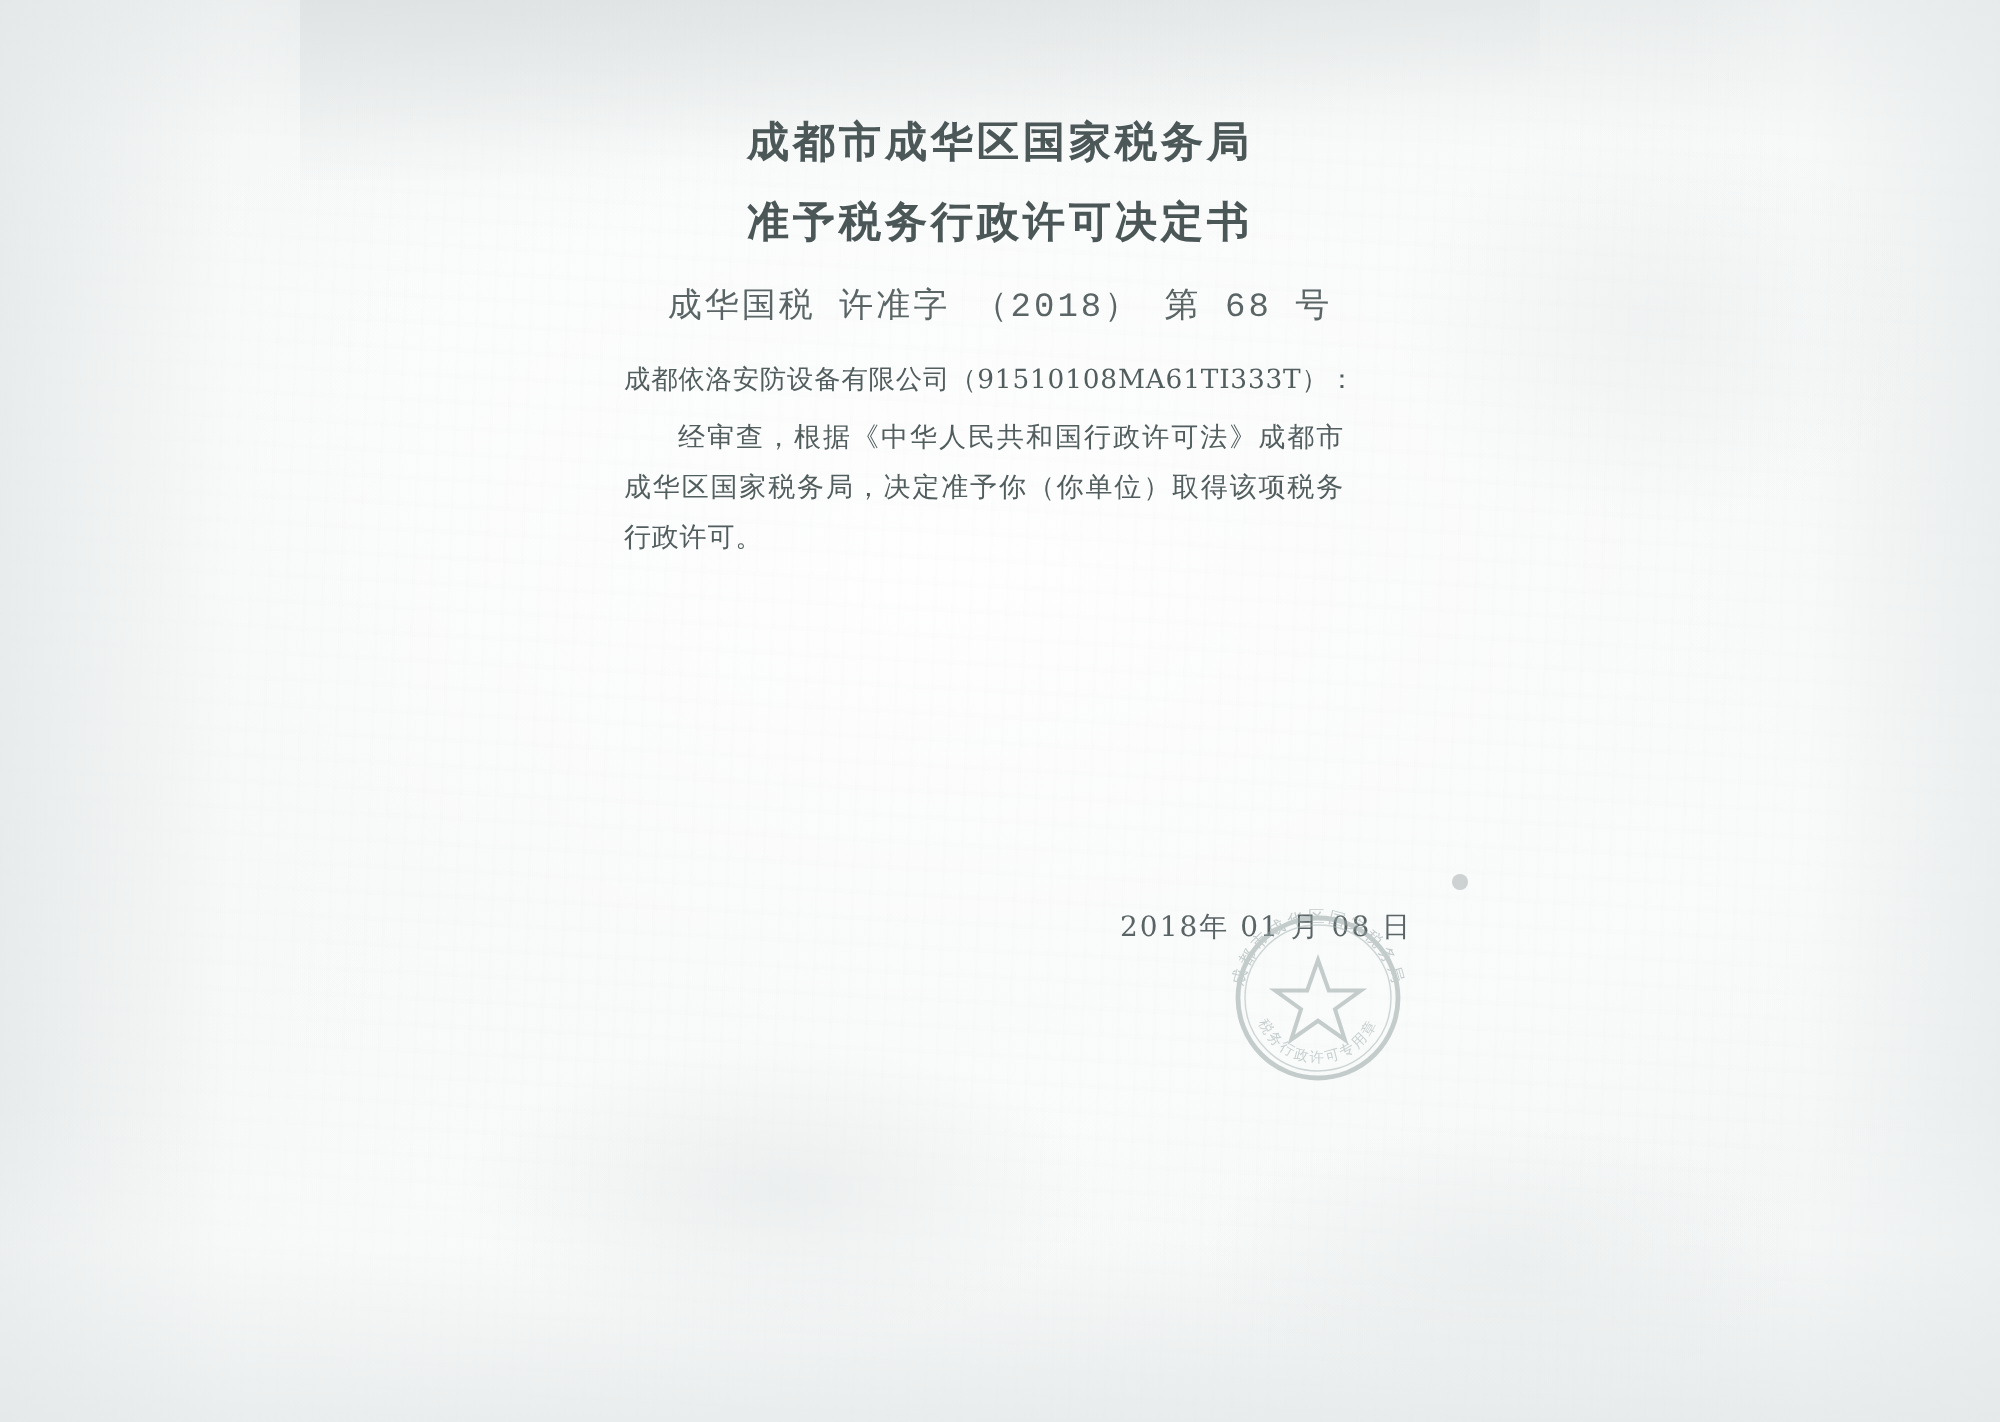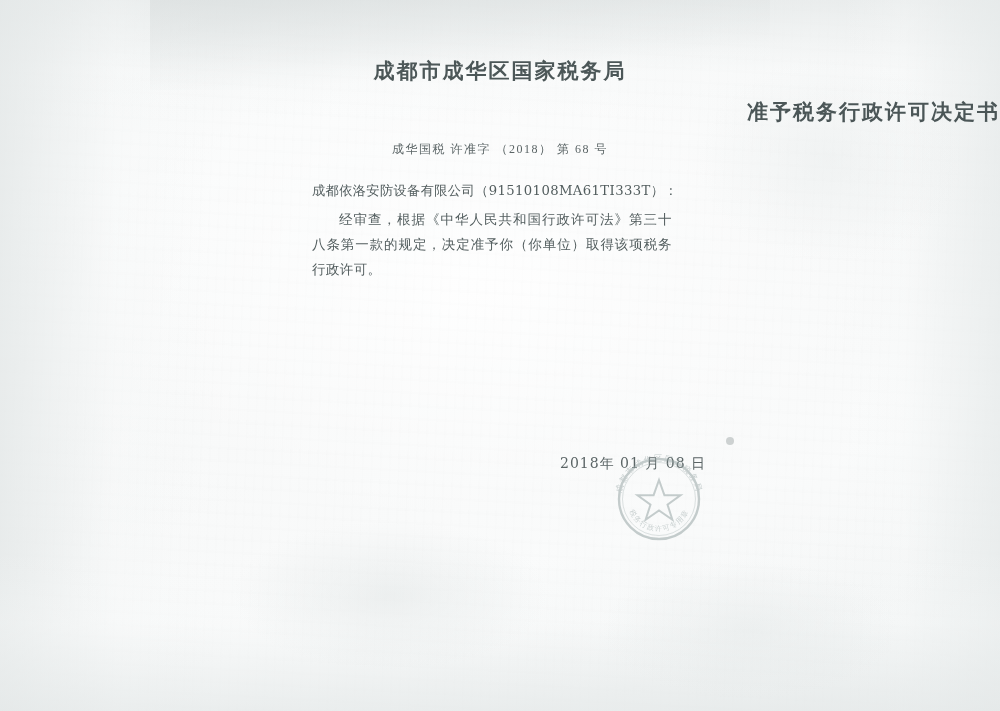--- a/index.html
+++ b/index.html
@@ -100,33 +100,32 @@
   }
   .title-line-1 {
     font-family: "DejaVu Serif", serif;
     font-size: 21px;
     font-weight: 700;
     letter-spacing: 2px;
     color: #4c5758;
     line-height: 1.5;
   }
   .title-line-2 {
-    font-family: Liberation Sans, sans-serif;
+    font-family: Liberation Serif, serif;
     font-size: 21px;
     font-weight: 700;
     letter-spacing: 2px;
     color: #4b5657;
     line-height: 1.5;
     margin-top: 9px;
-    text-align: right;
   }
   .doc-number {
     margin-top: 14px;
-    font-family: Liberation Serif, serif;
-    font-size: 12px;
+    font-family: Liberation Mono, monospace;
+    font-size: 17px;
     letter-spacing: 1.5px;
     color: #5b6566;
   }
 
   .body-block {
     position: absolute;
     left: 312px;
     top: 178px;
     width: 360px;
     font-family: "DejaVu Serif", serif;
@@ -196,21 +195,21 @@
   <div class="doc">
 
     <div class="title-block">
       <div class="title-line-1">成都市成华区国家税务局</div>
       <div class="title-line-2">准予税务行政许可决定书</div>
       <div class="doc-number">成华国税  许准字  （2018）  第 68 号</div>
     </div>
 
     <div class="body-block">
       <div class="addressee">成都依洛安防设备有限公司（91510108MA61TI333T）：</div>
-      <div class="para">经审查，根据《中华人民共和国行政许可法》第三十八条第一款的规定，决定准予你（你单位）取得该项税务行政许可。</div>
+      <div class="para">经审查，根据《中华人民共和国行政许可法》成都市成华区国家税务局，决定准予你（你单位）取得该项税务行政许可。</div>
     </div>
 
     <div class="sign-block">2018年  01 月 08 日</div>
 
     <div class="corner-mark"></div>
 
     <div class="seal">
       <svg width="104" height="104" viewBox="0 0 104 104" xmlns="http://www.w3.org/2000/svg">
         <defs>
           <path id="sealTop" d="M 14,52 A 38,38 0 0 1 90,52"></path>

